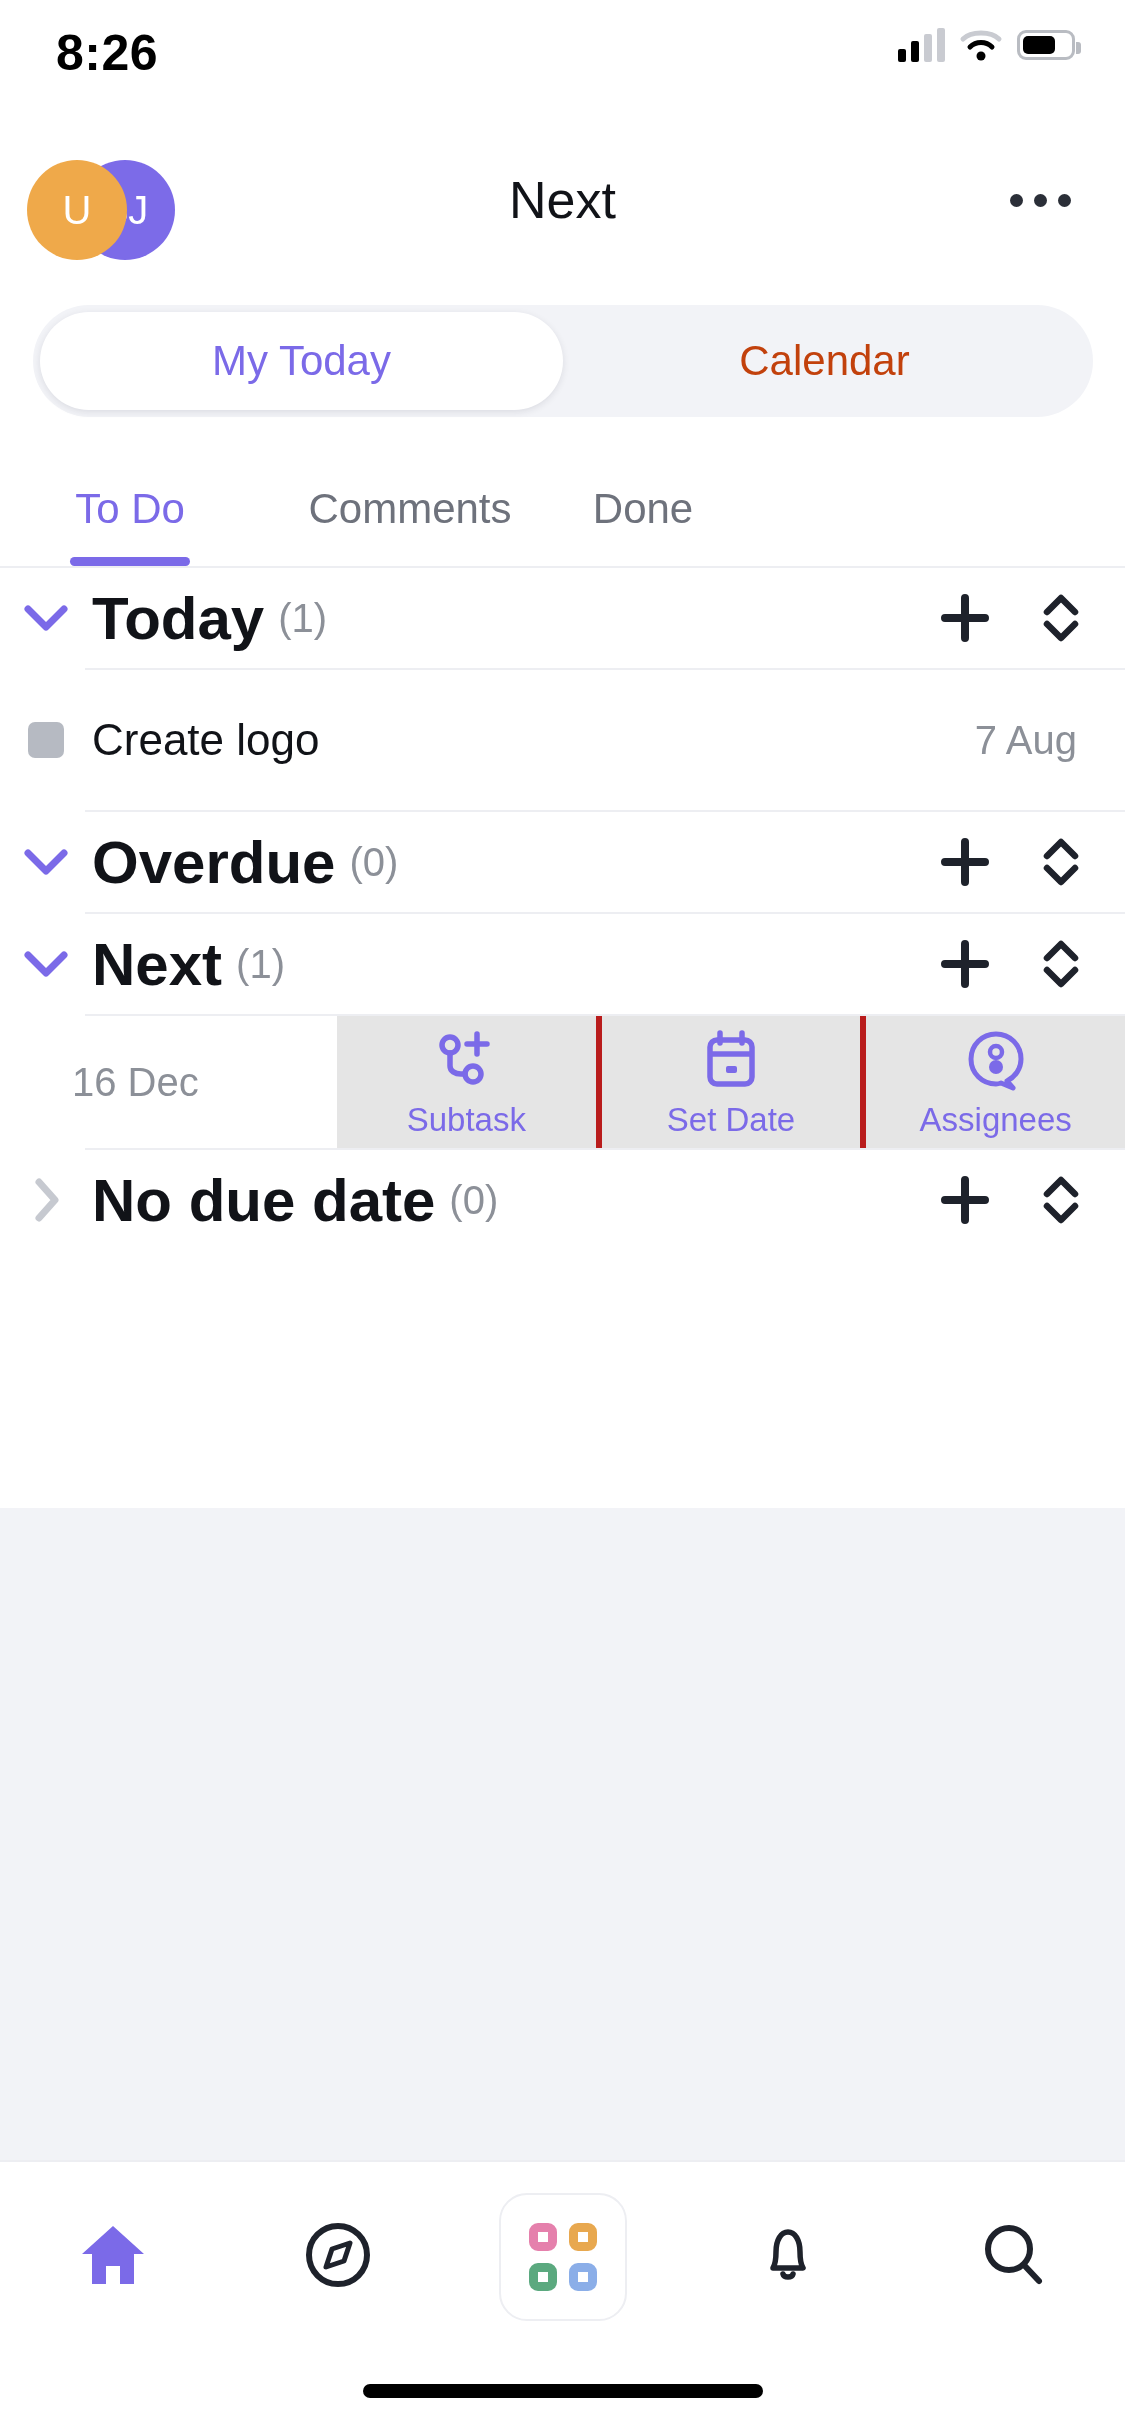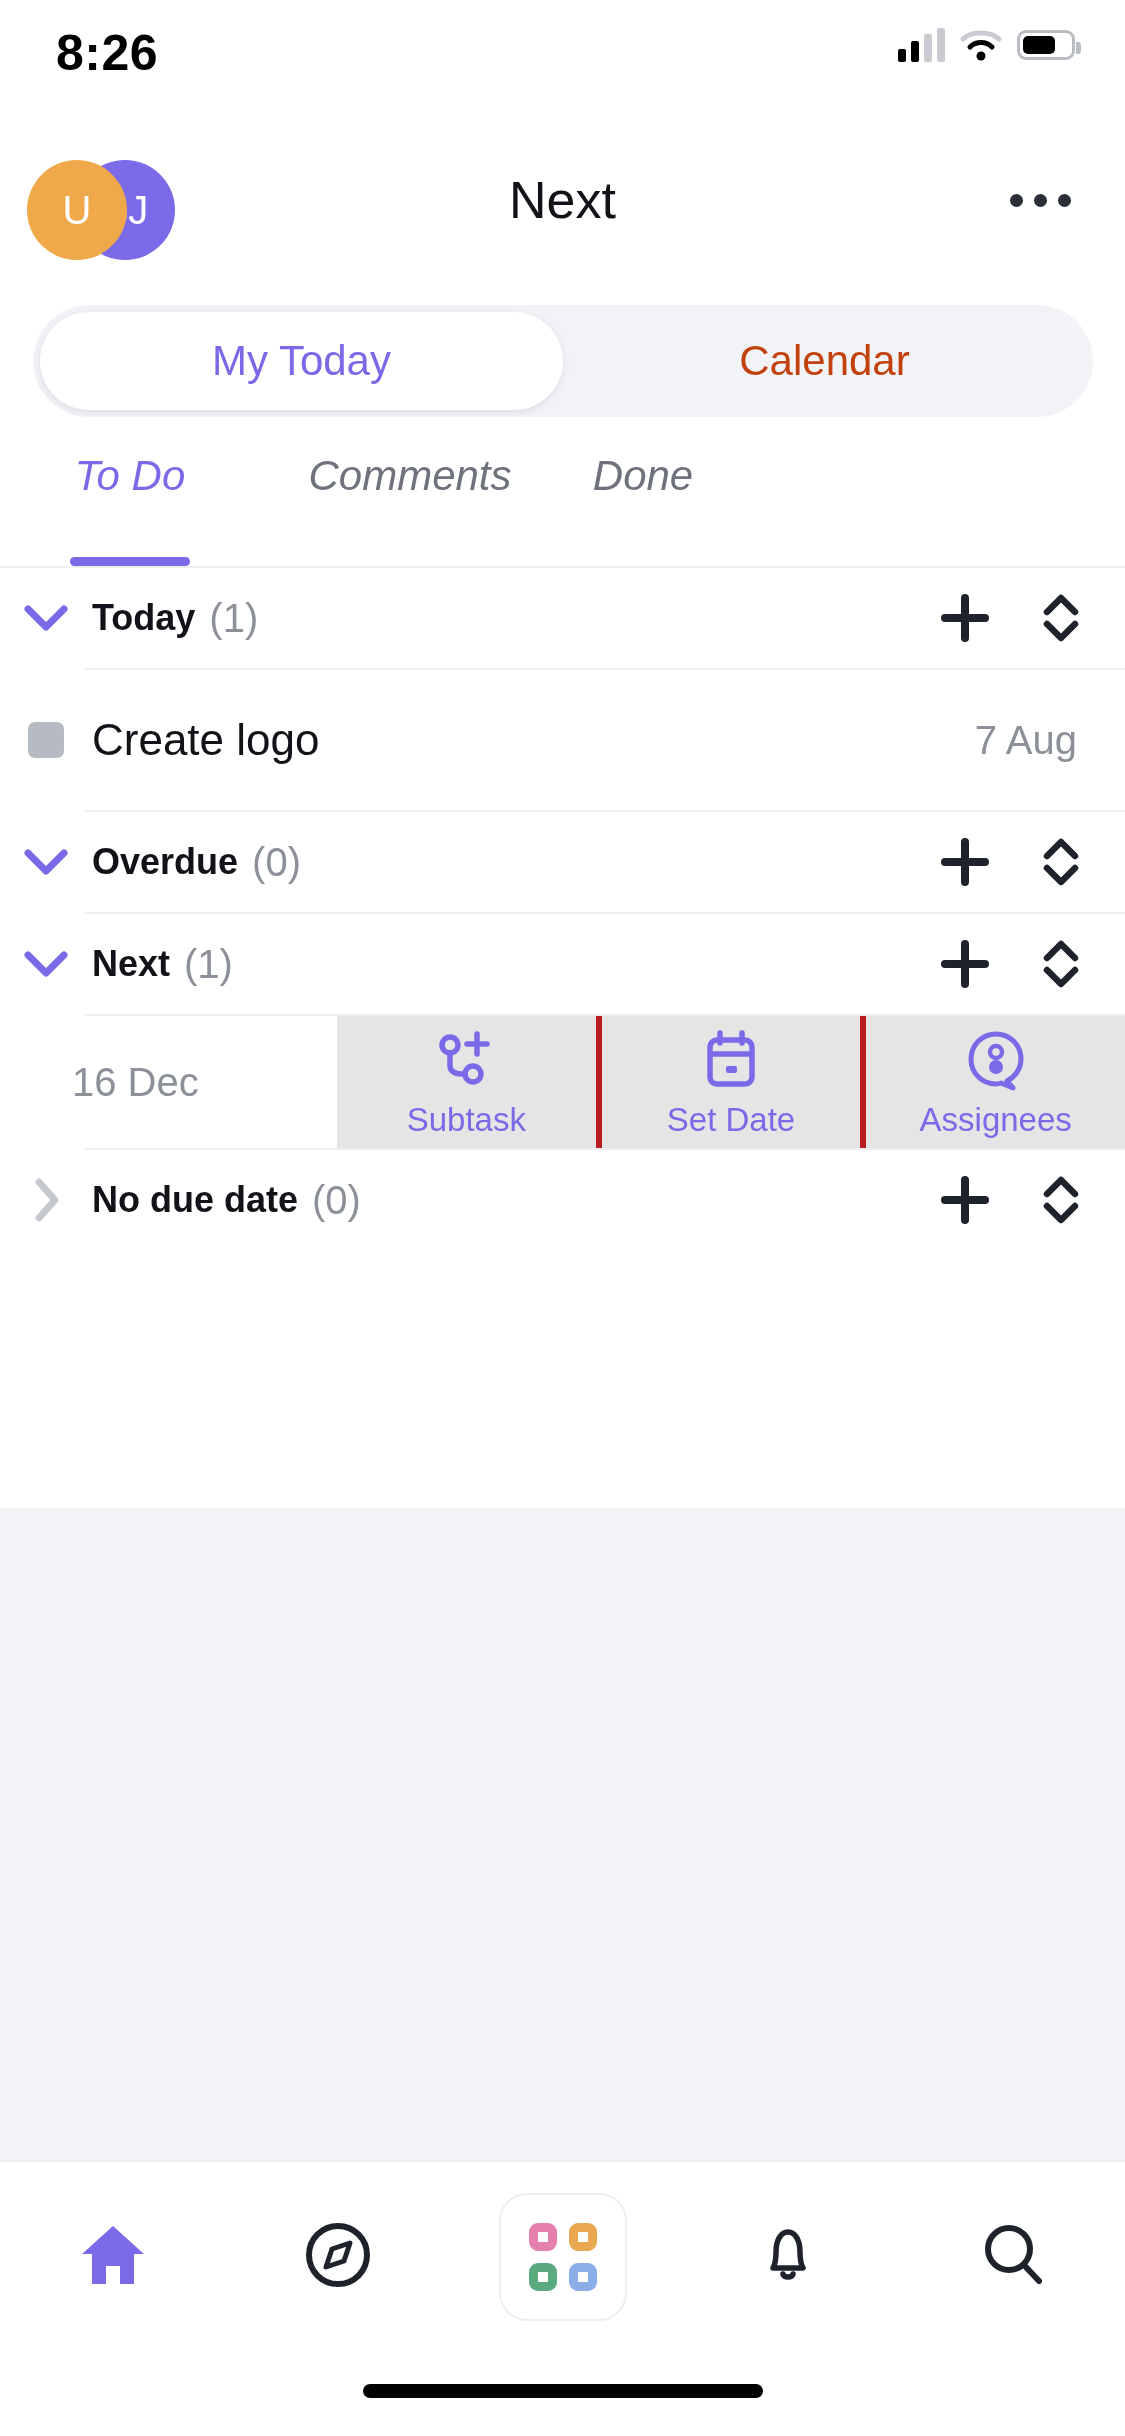--- a/index.html
+++ b/index.html
@@ -56,37 +56,37 @@
     position:absolute; left:33px; top:305px; width:1060px; height:112px;
     background:#F2F3F7; border-radius:56px; display:flex; padding:7px;
   }
   .seg { flex:1; display:flex; align-items:center; justify-content:center;
          font-size:42px; color:#c2410c; border-radius:50px; }
   .seg.active { background:#ffffff; color:#7B6AE8; box-shadow:0 2px 7px rgba(30,32,48,.10); }
 
   
   .subtabs { position:absolute; left:0; top:452px; width:1125px; height:116px;
              border-bottom:2px solid #EDEEF2; }
-  .subtab { position:absolute; top:0; height:114px; display:flex; align-items:flex-start;
-            justify-content:center; font-size:42px; color:#6E727C;font-style:italic; }
+  .subtab { position:absolute; top:0; height:114px; display:flex; align-items:center;
+            justify-content:center; font-size:42px; color:#6E727C; }
   .subtab.active { color:#7B6AE8; }
   .subtab .bar { position:absolute; bottom:0; left:50%; transform:translateX(-50%);
                  width:120px; height:9px; background:#7B6AE8; border-radius:6px; }
   .st1 { left:35px;  width:190px; }
   .st2 { left:265px; width:290px; }
   .st3 { left:498px; width:290px; }
 
   
   .list { position:absolute; top:568px; left:0; width:1125px; }
   .row { position:relative; width:1125px; background:#ffffff; }
 
   .section-row { height:100px; display:flex; align-items:center; }
   .chev { width:92px; display:flex; align-items:center; justify-content:center; }
   .chev svg { display:block; }
-  .sec-title { font-size:36px; font-weight:700; color:#111318; }
+  .sec-title { font-size:60px; font-weight:700; color:#111318; }
   .sec-count { font-size:40px; color:#8C9098; margin-left:14px; font-weight:400; }
   .sec-spacer { flex:1; }
   .plus-btn { width:96px; height:96px; display:flex; align-items:center; justify-content:center; }
   .sort-btn { width:96px; height:96px; display:flex; align-items:center; justify-content:center; margin-right:16px; }
 
   .divider { height:2px; background:#EDEEF2; margin-left:85px; }
 
   .task-row { height:140px; display:flex; align-items:center; }
   .checkbox { width:92px; display:flex; align-items:center; justify-content:center; }
   .checkbox b { display:block; width:36px; height:36px; background:#B6BAC2; border-radius:7px; }

